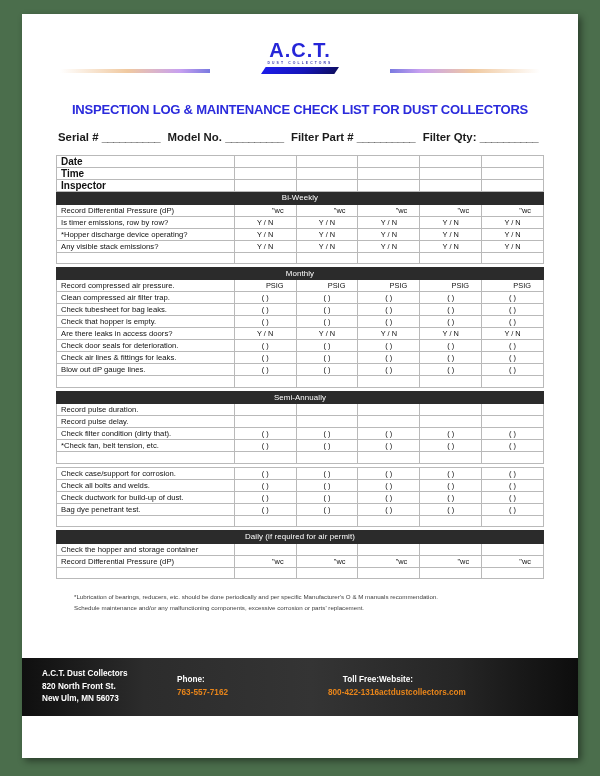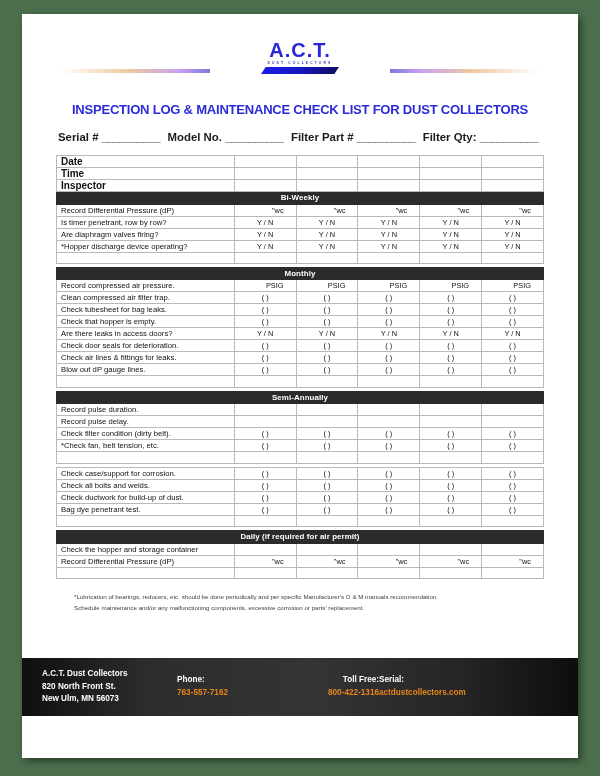--- a/index.html
+++ b/index.html
@@ -106,21 +106,21 @@
   col.cd { width: 12.7%; }
 
   td.label   { text-align: left;  font-size: 7.7px; }
   td.rlabel  { font-weight: bold; font-size: 10px; }
   td.val     { text-align: center; font-size: 7.4px; }
   td.val.right { text-align: right; padding-right: 12px; }
 
   tr.section td {
     background: #2b2b2b;
     color: #ffffff;
-    font-weight: bold;
+    font-weight: normal;
     text-align: center;
     font-size: 7.9px;
     border-color: #2b2b2b;
     height: 12.5px;
     letter-spacing: 0.1px;
   }
   tr.gap td { border: none; height: 4px; background: #fff; }
 
   
   .footnote {
@@ -214,37 +214,37 @@
             </tr>
             <tr>
               <td class="label">Record Differential Pressure (dP)</td>
               <td class="val right">"wc</td>
               <td class="val right">"wc</td>
               <td class="val right">"wc</td>
               <td class="val right">"wc</td>
               <td class="val right">"wc</td>
             </tr>
             <tr>
-              <td class="label">Is timer penetrant, row by row?</td>
-              <td class="val">Y / N</td>
-              <td class="val">Y / N</td>
-              <td class="val">Y / N</td>
-              <td class="val">Y / N</td>
-              <td class="val">Y / N</td>
-            </tr>
-            <tr>
-              <td class="label">Are diaphragm valves firing?</td>
+              <td class="label">Is timer emissions, row by row?</td>
               <td class="val">Y / N</td>
               <td class="val">Y / N</td>
               <td class="val">Y / N</td>
               <td class="val">Y / N</td>
               <td class="val">Y / N</td>
             </tr>
             <tr>
               <td class="label">*Hopper discharge device operating?</td>
+              <td class="val">Y / N</td>
+              <td class="val">Y / N</td>
+              <td class="val">Y / N</td>
+              <td class="val">Y / N</td>
+              <td class="val">Y / N</td>
+            </tr>
+            <tr>
+              <td class="label">Any visible stack emissions?</td>
               <td class="val">Y / N</td>
               <td class="val">Y / N</td>
               <td class="val">Y / N</td>
               <td class="val">Y / N</td>
               <td class="val">Y / N</td>
             </tr>
             <tr>
               <td class="label"></td>
               <td class="val"></td>
               <td class="val"></td>
@@ -346,21 +346,21 @@
             </tr>
             <tr>
               <td class="label">Record pulse delay.</td>
               <td class="val"></td>
               <td class="val"></td>
               <td class="val"></td>
               <td class="val"></td>
               <td class="val"></td>
             </tr>
             <tr>
-              <td class="label">Check filter condition (dirty belt).</td>
+              <td class="label">Check filter condition (dirty that).</td>
               <td class="val">(    )</td>
               <td class="val">(    )</td>
               <td class="val">(    )</td>
               <td class="val">(    )</td>
               <td class="val">(    )</td>
             </tr>
             <tr>
               <td class="label">*Check fan, belt tension, etc.</td>
               <td class="val">(    )</td>
               <td class="val">(    )</td>
@@ -468,18 +468,18 @@
     </div>
     <div class="fcol ph">
       <div>Phone:</div>
       <div class="accent">763-557-7162</div>
     </div>
     <div class="fcol tf">
       <div>Toll Free:</div>
       <div class="accent">800-422-1316</div>
     </div>
     <div class="fcol web">
-      <div>Serial:</div>
+      <div>Website:</div>
       <div class="accent">actdustcollectors.com</div>
     </div>
   </div>
 
 </div>
 
 </body></html>

